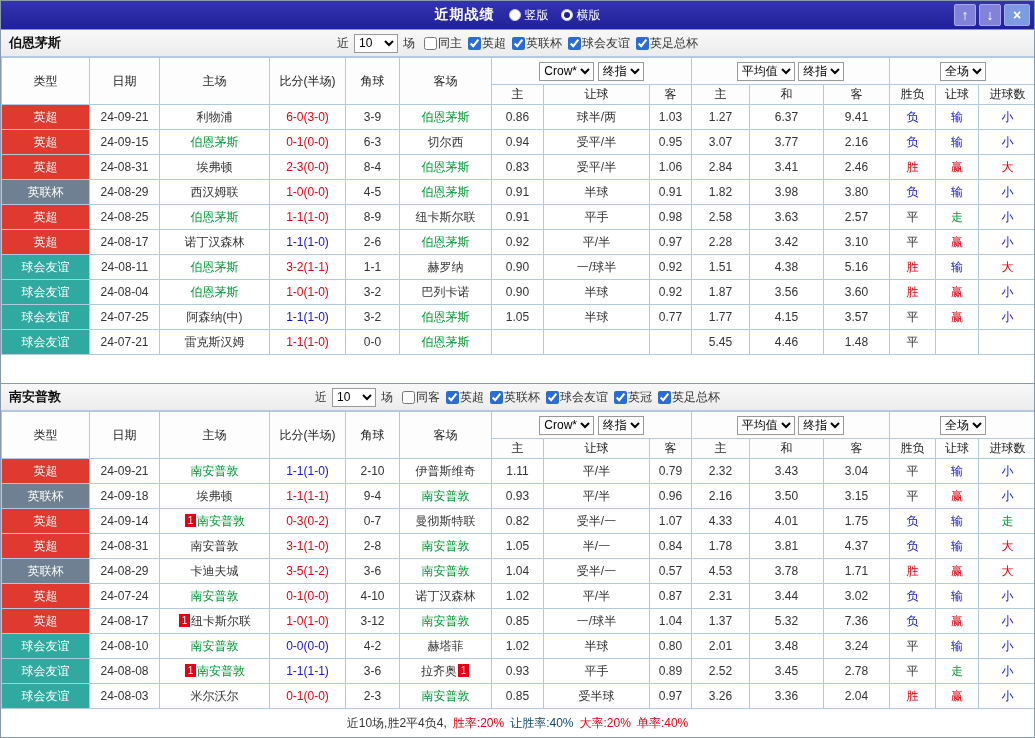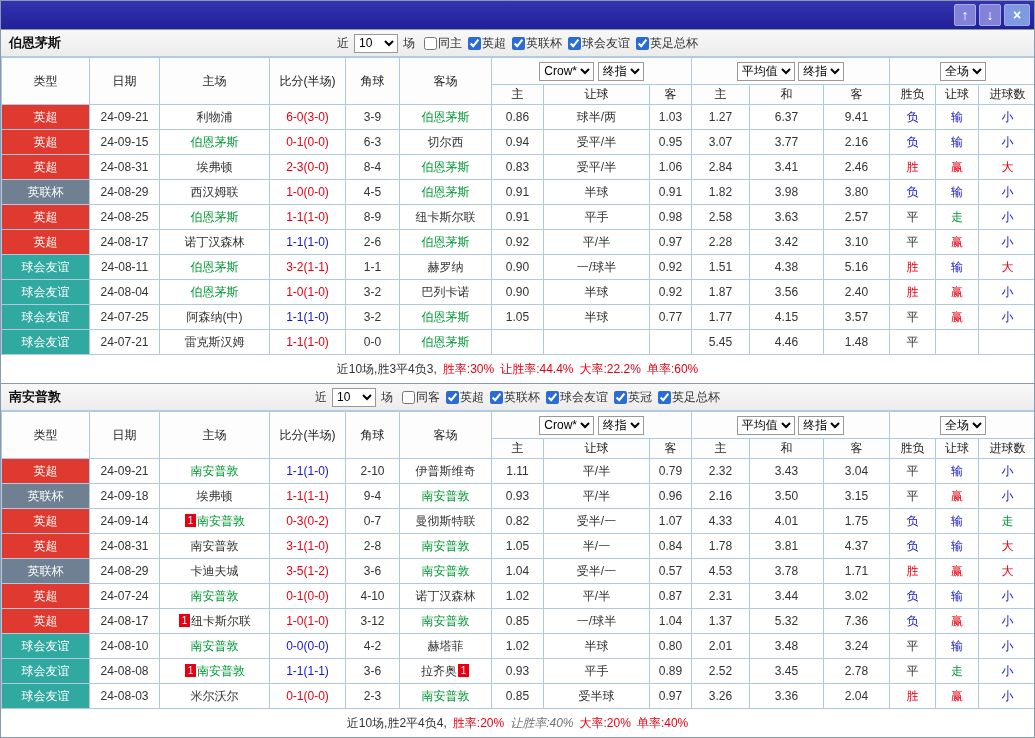--- a/index.html
+++ b/index.html
@@ -76,20 +76,33 @@
     font-size: 12px; background: #fff;
   }
   .summary span { margin: 0 3px; }
 </style>
 </head>
 <body>
 
 <div class="window">
 
   <div class="titlebar">
+    <div class="titlebar-center">
+      <span class="tb-title">近期战绩</span>
+      <span class="tb-radios">
+          <label class="tb-radio-label">
+            <span class="radio-dot"></span>
+            <span>竖版</span>
+          </label>
+          <label class="tb-radio-label">
+            <span class="radio-dot on"></span>
+            <span>横版</span>
+          </label>
+        </span>
+    </div>
     <div class="tb-btns">
       <div class="tb-btn">↑</div>
       <div class="tb-btn">↓</div>
       <div class="tb-btn close">×</div>
     </div>
   </div>
 
   <div class="section">
     <div class="filter-row">
       <span class="team-name">伯恩茅斯</span>
@@ -299,21 +312,21 @@
             <td>24-08-04</td>
             <td><span class="focal" style="color: rgb(0, 153, 51);">伯恩茅斯</span></td>
             <td style="color: rgb(230, 0, 18);">1-0(1-0)</td>
             <td>3-2</td>
             <td><span>巴列卡诺</span></td>
             <td>0.90</td>
             <td>半球</td>
             <td>0.92</td>
             <td>1.87</td>
             <td>3.56</td>
-            <td>2.40</td>
+            <td>3.60</td>
             <td style="color: rgb(230, 0, 18);">胜</td>
             <td style="color: rgb(230, 0, 18);">赢</td>
             <td style="color: rgb(20, 20, 204);">小</td>
           </tr>
           <tr>
             <td class="type-cell" style="background: rgb(48, 169, 160);">球会友谊</td>
             <td>24-07-25</td>
             <td><span>阿森纳(中)</span></td>
             <td style="color: rgb(20, 20, 204);">1-1(1-0)</td>
             <td>3-2</td>
@@ -341,27 +354,20 @@
             <td>5.45</td>
             <td>4.46</td>
             <td>1.48</td>
             <td style="color: rgb(51, 51, 51);">平</td>
             <td></td>
             <td></td>
           </tr>
         </tbody>
     </table>
 
-    <div class="summary">
-        <span class="sum-seg" style="color: rgb(51, 51, 51);">近10场,胜3平4负3,</span>
-        <span class="sum-seg" style="color: rgb(230, 0, 18);">胜率:30%</span>
-        <span class="sum-seg" style="color: rgb(230, 0, 18);">让胜率:44.4%</span>
-        <span class="sum-seg" style="color: rgb(230, 0, 18);">大率:22.2%</span>
-        <span class="sum-seg" style="color: rgb(230, 0, 18);">单率:60%</span>
-      </div>
   </div>
 
   <div class="section">
     <div class="filter-row">
       <span class="team-name">南安普敦</span>
       <div class="filter-controls">
         <span>近</span>
         <select class="count-select">
           <option>10</option>
         </select>
@@ -615,19 +621,19 @@
             <td style="color: rgb(230, 0, 18);">胜</td>
             <td style="color: rgb(230, 0, 18);">赢</td>
             <td style="color: rgb(20, 20, 204);">小</td>
           </tr>
         </tbody>
     </table>
 
     <div class="summary">
         <span class="sum-seg" style="color: rgb(51, 51, 51);">近10场,胜2平4负4,</span>
         <span class="sum-seg" style="color: rgb(230, 0, 18);">胜率:20%</span>
-        <span class="sum-seg" style="color: #737373; font-style: italic;">让胜率:40%</span>
+        <span class="sum-seg" style="color: #0c4a6e;">让胜率:40%</span>
         <span class="sum-seg" style="color: rgb(230, 0, 18);">大率:20%</span>
         <span class="sum-seg" style="color: rgb(230, 0, 18);">单率:40%</span>
       </div>
   </div>
 
 </div>
 
 </body></html>

